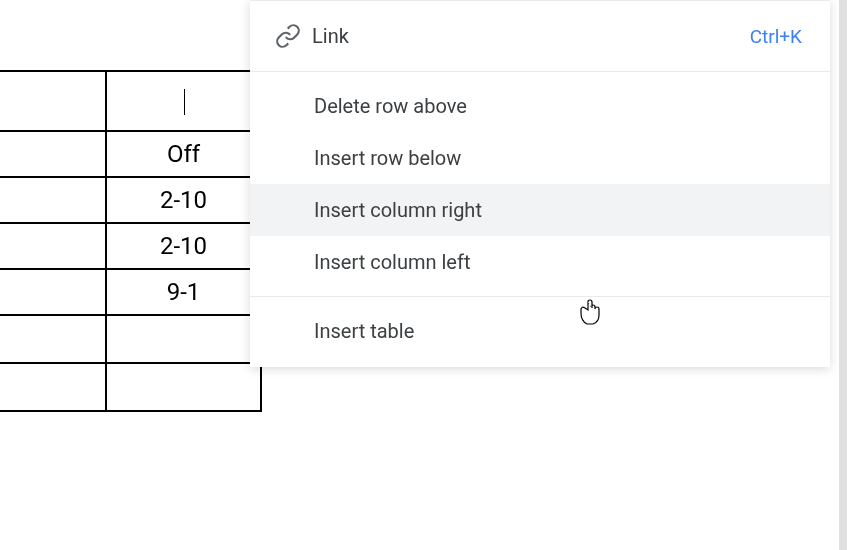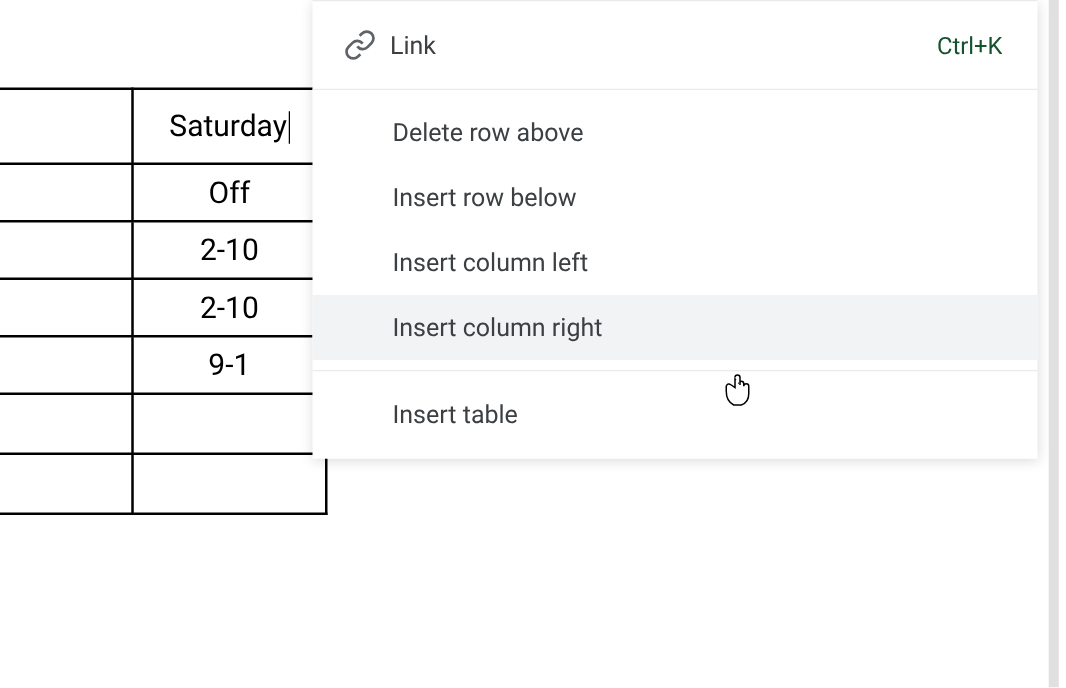--- a/index.html
+++ b/index.html
@@ -81,21 +81,21 @@
       color: #5f6368;
     }
     .menu-label {
       flex: 1;
       padding-left: 36px;
     }
     .menu-item.with-icon .menu-label {
       padding-left: 0;
     }
     .menu-shortcut {
-      color: #14532d;
+      color: #3b82f6;
       font-size: 19px;
     }
     .menu-divider {
       height: 1px;
       background: #e8eaed;
       margin: 8px 0;
     }
     .link-icon svg {
       width: 26px;
       height: 26px;
@@ -122,21 +122,21 @@
   </style>
 </head>
 <body>
 
 <div class="table-container">
   <table>
     <tbody>
         <tr class="header-row">
       <td class="narrow-col"></td>
       <td class="cursor-cell">
-        <span>Saturday</span><span class="text-cursor"></span>
+        <span class="text-cursor"></span>
       </td>
     </tr>
     <tr>
       <td class="narrow-col"></td>
       <td>Off</td>
     </tr>
     <tr>
       <td class="narrow-col"></td>
       <td>2-10</td>
     </tr>
@@ -172,25 +172,25 @@
     <span class="menu-label">Link</span>
     <span class="menu-shortcut">Ctrl+K</span>
   </div>
   <div class="menu-divider"></div>
   <div class="menu-item">
     <span class="menu-label">Delete row above</span>
   </div>
   <div class="menu-item">
     <span class="menu-label">Insert row below</span>
   </div>
-  <div class="menu-item">
-    <span class="menu-label">Insert column left</span>
-  </div>
   <div class="menu-item hovered">
     <span class="menu-label">Insert column right</span>
+  </div>
+  <div class="menu-item">
+    <span class="menu-label">Insert column left</span>
   </div>
   <div class="menu-divider"></div>
   <div class="menu-item">
     <span class="menu-label">Insert table</span>
   </div>
 </div>
 
 <div class="pointer-cursor">
   <svg viewBox="0 0 28 32" fill="none">
     <path d="M12 6 L12 14 L9 12 Q6 10 5 13 L5 17 Q5 25 11 28 L17 28 Q23 26 23 19 L23 13 Q23 11 21 11 Q19 11 19 13 L19 11 Q19 9 17 9 Q15 9 15 11 L15 9 Q15 7 13 7 Q12 7 12 8 Z" fill="white" stroke="black" stroke-width="1.2"></path>

